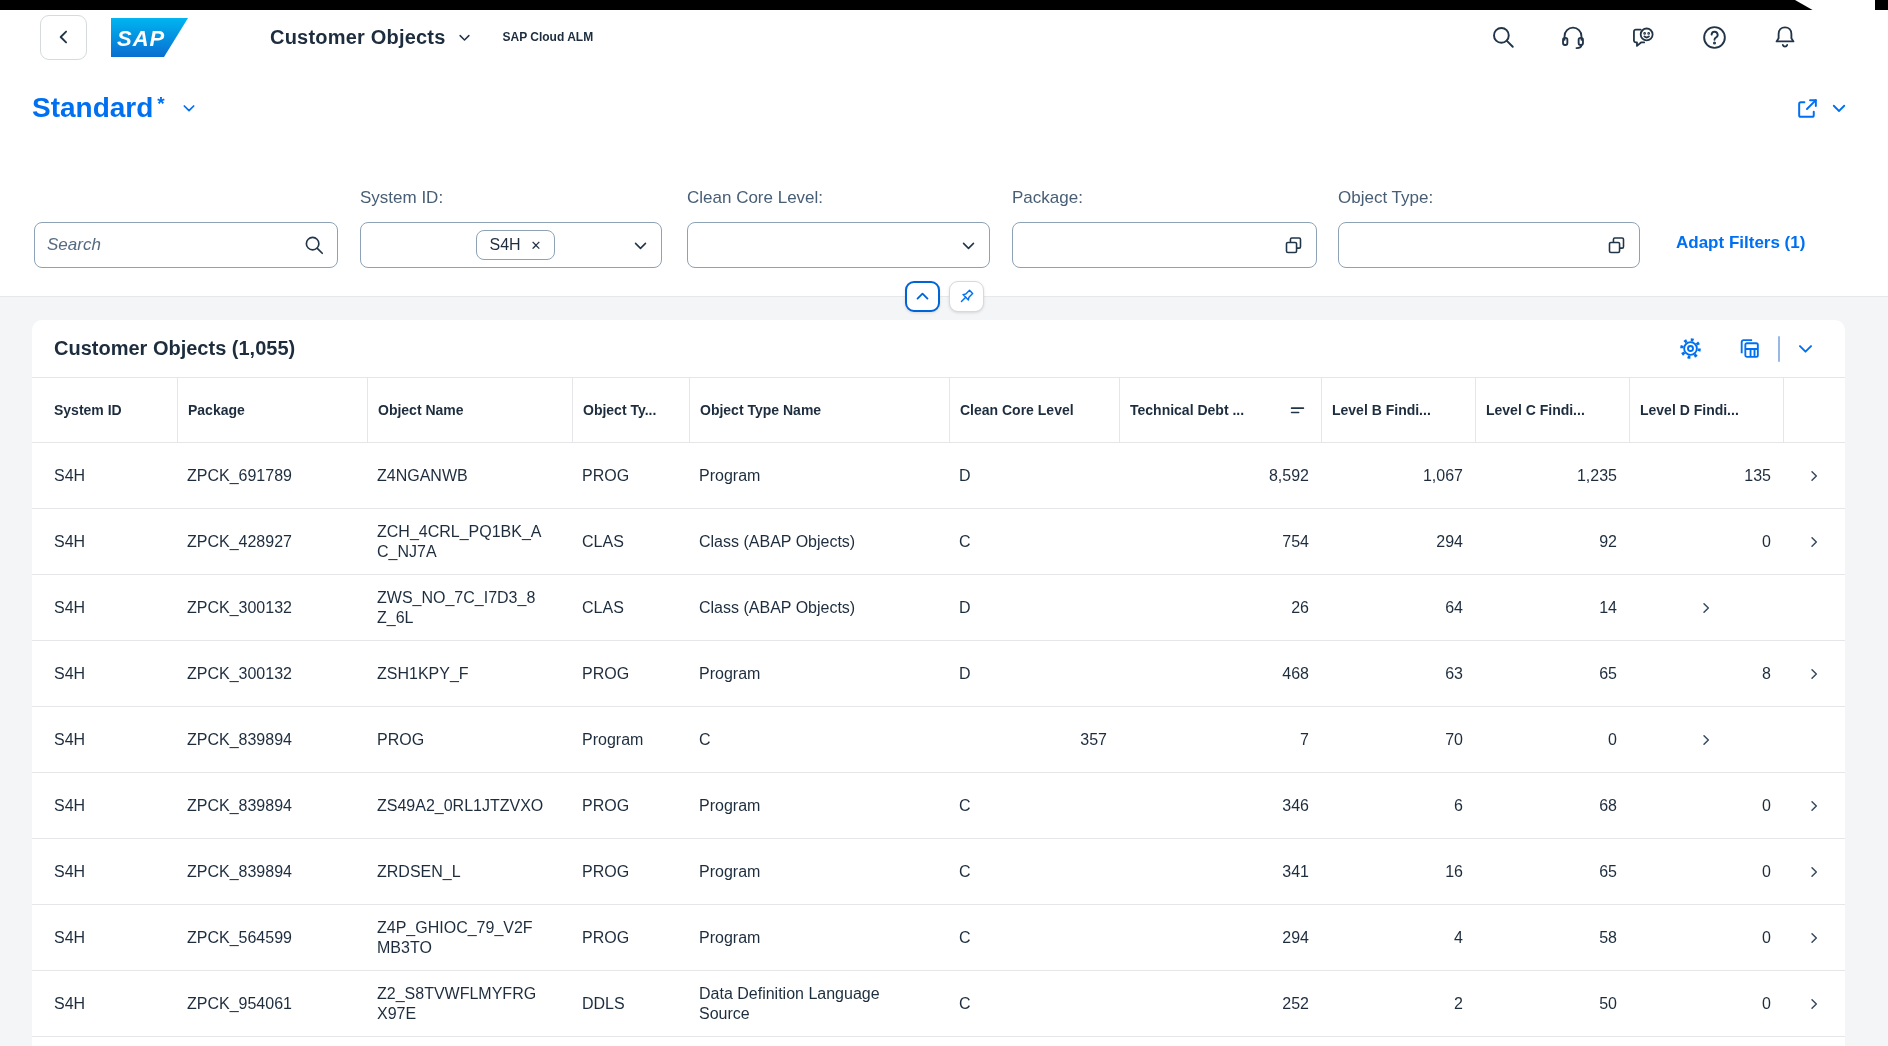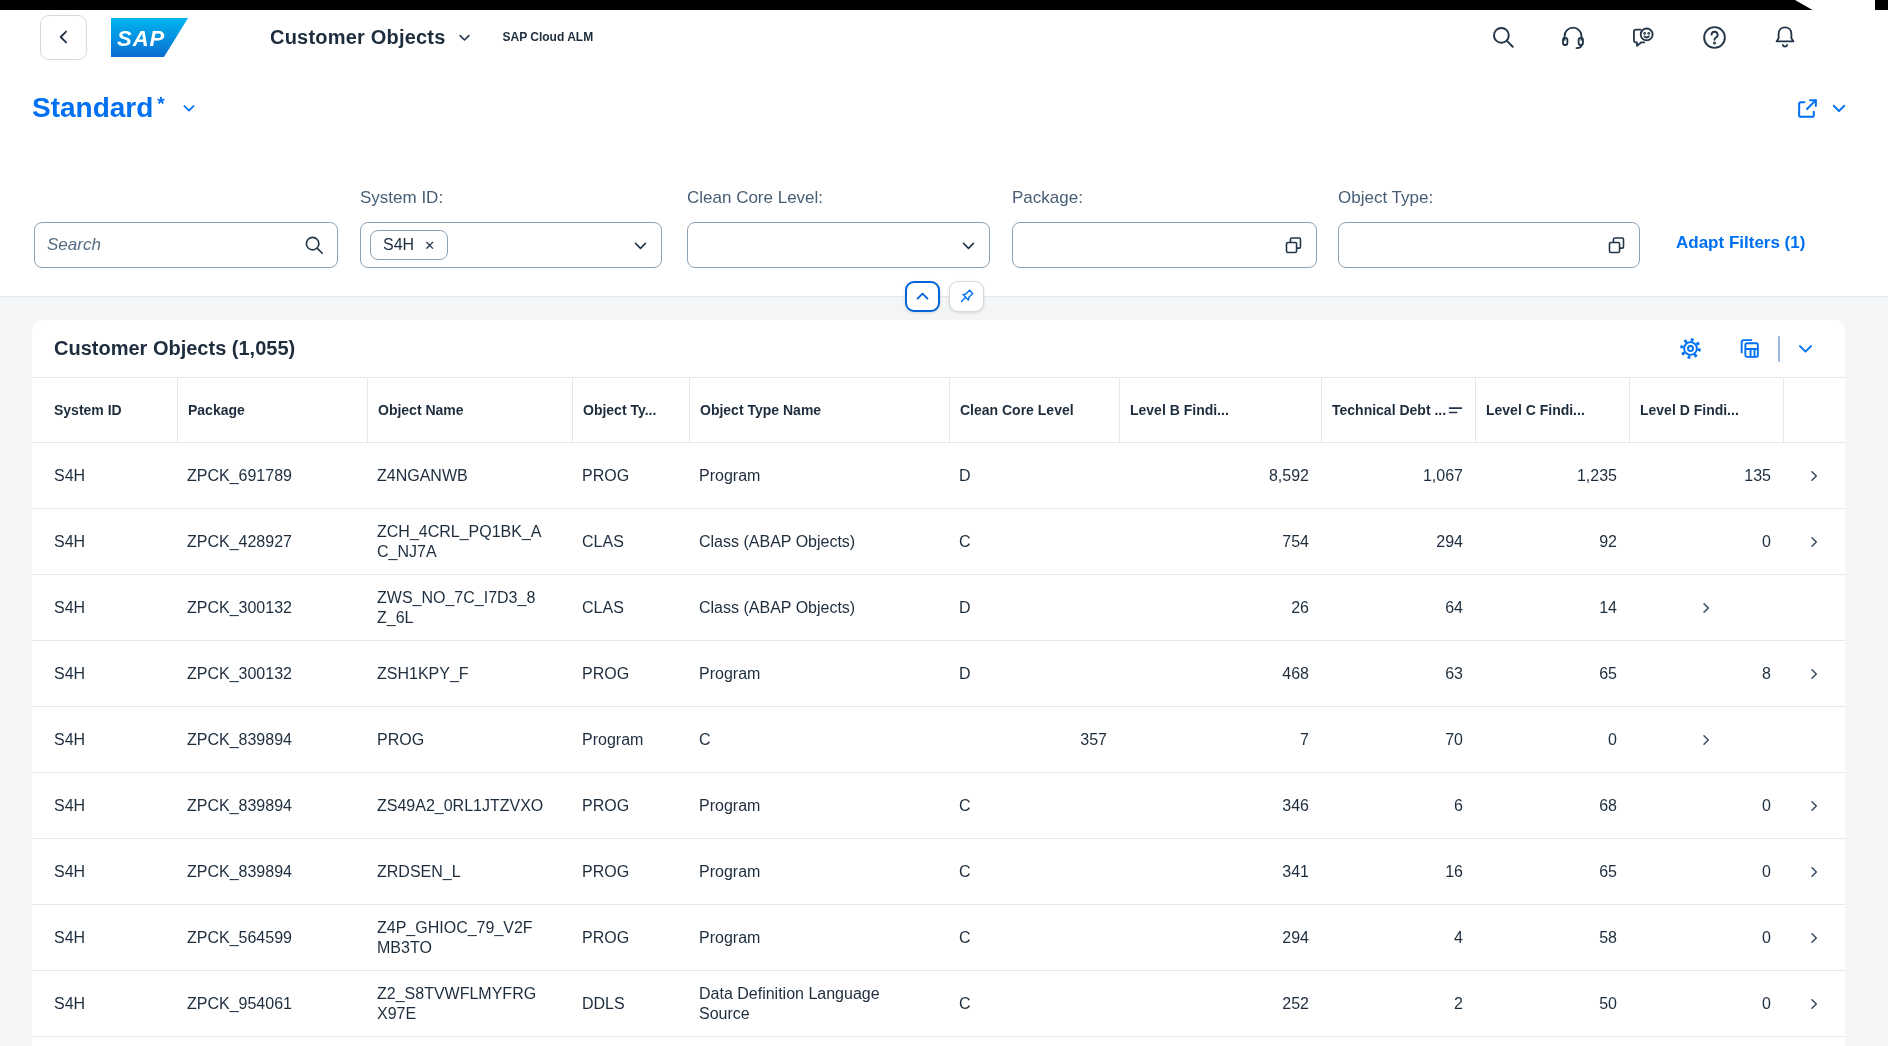--- a/index.html
+++ b/index.html
@@ -32,21 +32,21 @@
   .variant-title { font-size:28px; font-weight:bold; color:#0070f2; }
   .variant-star { font-size:19px; font-weight:bold; color:#0070f2; align-self:flex-start; margin-top:1px; }
   .variant-chev { margin-left:12px; align-self:center; color:#0070f2; }
   .variant-actions { margin-left:auto; display:flex; align-items:center; gap:10px; color:#0070f2; }
   .icon-btn-blue { background:none; border:none; cursor:pointer; color:#0070f2; display:flex; align-items:center; }
 
   
   .filterbar { position:absolute; top:0; left:0; width:1888px; height:296px; z-index:2; background:#fff; }
   .f-label { position:absolute; font-size:17px; color:#475e75; }
   .f-box { position:absolute; top:222px; height:46px; background:#fff; border:1px solid #8ea2b5;
-           border-radius:8px; display:flex; align-items:center; }
+           border-radius:8px; display:flex; align-items:center;justify-content:center; }
   .f-box input { border:none; outline:none; width:100%; height:100%; background:transparent;
                  font-family:"Liberation Sans", sans-serif; font-size:17px; color:#1d2d3e; padding:0 12px; border-radius:8px; }
   .f-box input::placeholder { font-style:italic; color:#556b82; }
   .f-box .box-icon { position:absolute; right:12px; color:#223548; display:flex; pointer-events:auto; cursor:pointer; }
   .token { margin-left:9px; display:flex; align-items:center; gap:10px; border:1px solid #8ea2b5;
            border-radius:8px; padding:5px 12px; font-size:16px; color:#1d2d3e; background:#fff; cursor:default; }
   .token .token-x { cursor:pointer; color:#223548; font-size:13px; line-height:1; }
   .adapt-link { position:absolute; left:1676px; top:233px; font-size:17px; font-weight:bold; color:#0070f2;
                 background:none; border:none; cursor:pointer; font-family:"Liberation Sans", sans-serif; }
 
@@ -292,29 +292,29 @@
       </div>
     </div>
 
     <div class="thead tgrid">
       <div class="th">System ID</div>
       <div class="th">Package</div>
       <div class="th">Object Name</div>
       <div class="th">Object Ty...</div>
       <div class="th">Object Type Name</div>
       <div class="th">Clean Core Level</div>
-      <div class="th">Level B Findi...</div>
       <div class="th">
         <span>Technical Debt ...</span>
         <span class="sort-icon">
           <svg width="19" height="19" viewBox="0 0 24 24" fill="none" stroke="currentColor" stroke-width="2" stroke-linecap="round">
               <path d="M4.5 9h15M4.5 14.5h9"></path>
             </svg>
         </span>
       </div>
+      <div class="th">Level B Findi...</div>
       <div class="th">Level C Findi...</div>
       <div class="th">Level D Findi...</div>
       <div class="th"></div>
     </div>
 
     <div class="tbody">
     <div class="trow tgrid">
       <div class="td first">S4H</div>
       <div class="td">ZPCK_691789</div>
       <div class="td wrap">Z4NGANWB</div>

